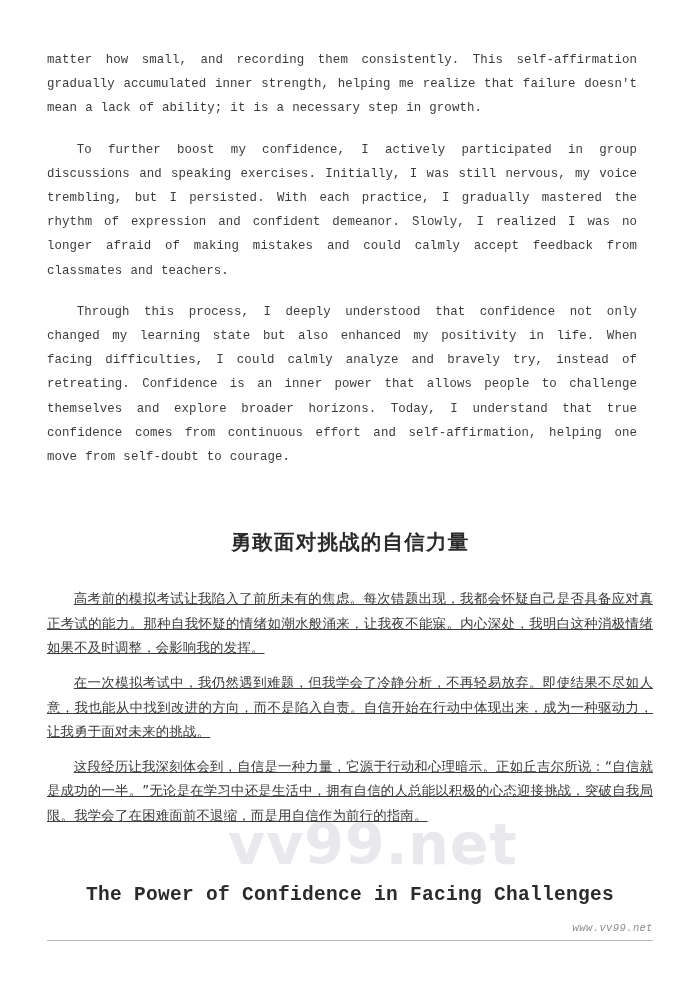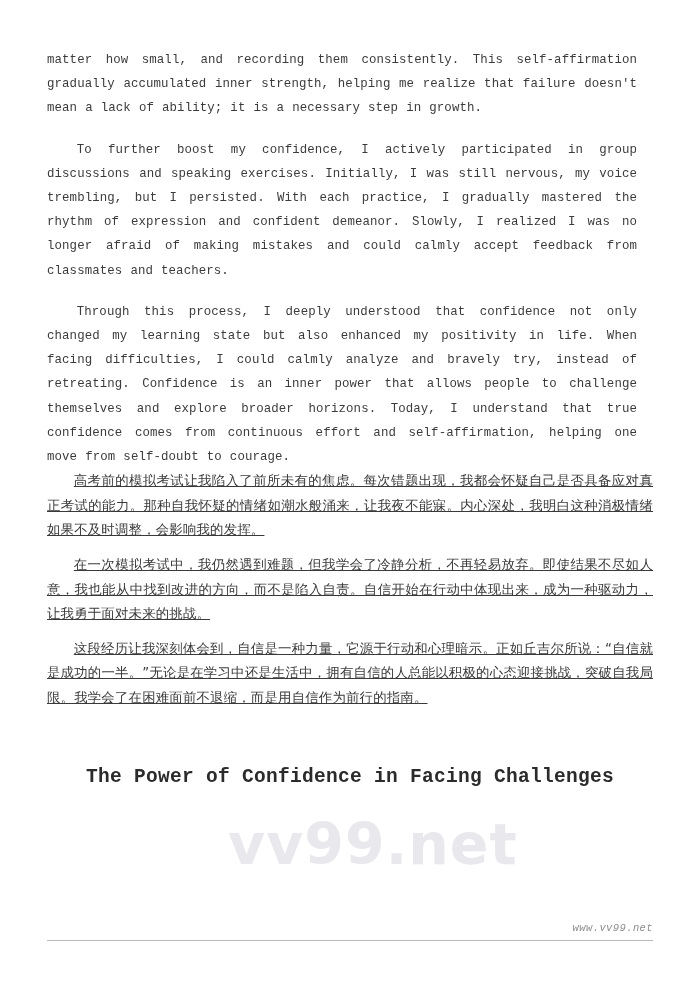--- a/index.html
+++ b/index.html
@@ -148,20 +148,23 @@
     <p class="en-para tight">matter how small, and recording them consistently. This self-affirmation gradually accumulated inner strength, helping me realize that failure doesn't mean a lack of ability; it is a necessary step in growth.</p>
 
     <div style="height:17px"></div>
 
     <p class="en-para indent tight">To further boost my confidence, I actively participated in group discussions and speaking exercises. Initially, I was still nervous, my voice trembling, but I persisted. With each practice, I gradually mastered the rhythm of expression and confident demeanor. Slowly, I realized I was no longer afraid of making mistakes and could calmly accept feedback from classmates and teachers.</p>
 
     <div style="height:17px"></div>
 
     <p class="en-para indent tight">Through this process, I deeply understood that confidence not only changed my learning state but also enhanced my positivity in life. When facing difficulties, I could calmly analyze and bravely try, instead of retreating. Confidence is an inner power that allows people to challenge themselves and explore broader horizons. Today, I understand that true confidence comes from continuous effort and self-affirmation, helping one move from self-doubt to courage.</p>
 
+    <div class="heading-block-cn">
+      <h1 class="cn-heading">勇敢面对挑战的自信力量</h1>
+    </div>
 
     <p class="cn-para">高考前的模拟考试让我陷入了前所未有的焦虑。每次错题出现，我都会怀疑自己是否具备应对真正考试的能力。那种自我怀疑的情绪如潮水般涌来，让我夜不能寐。内心深处，我明白这种消极情绪如果不及时调整，会影响我的发挥。</p>
 
 
     <p class="cn-para">在一次模拟考试中，我仍然遇到难题，但我学会了冷静分析，不再轻易放弃。即使结果不尽如人意，我也能从中找到改进的方向，而不是陷入自责。自信开始在行动中体现出来，成为一种驱动力，让我勇于面对未来的挑战。</p>
 
     <p class="cn-para">这段经历让我深刻体会到，自信是一种力量，它源于行动和心理暗示。正如丘吉尔所说：“自信就是成功的一半。”无论是在学习中还是生活中，拥有自信的人总能以积极的心态迎接挑战，突破自我局限。我学会了在困难面前不退缩，而是用自信作为前行的指南。</p>
 
     <div class="heading-block-en">
       <h1 class="en-heading">The Power of Confidence in Facing Challenges</h1>

